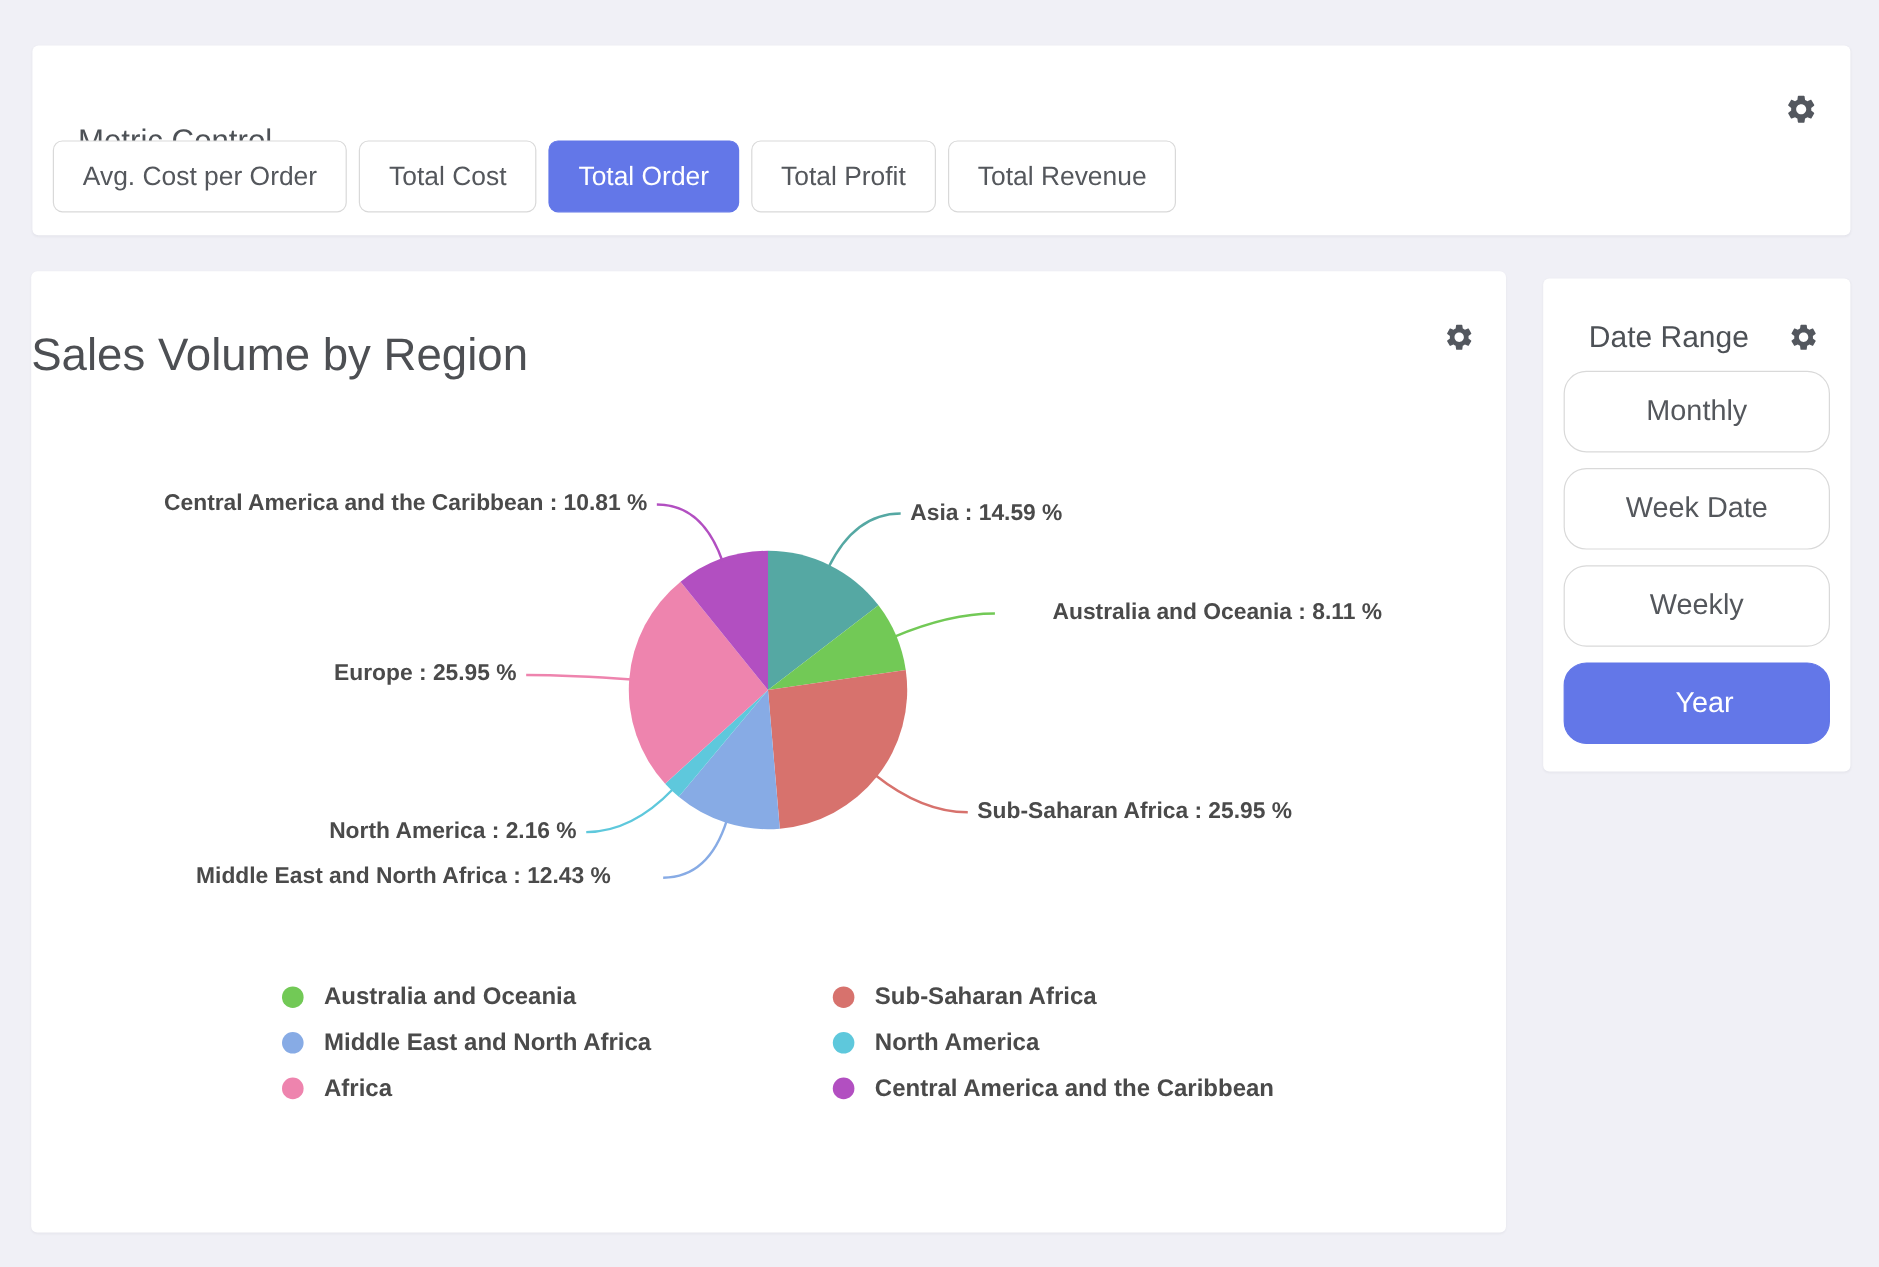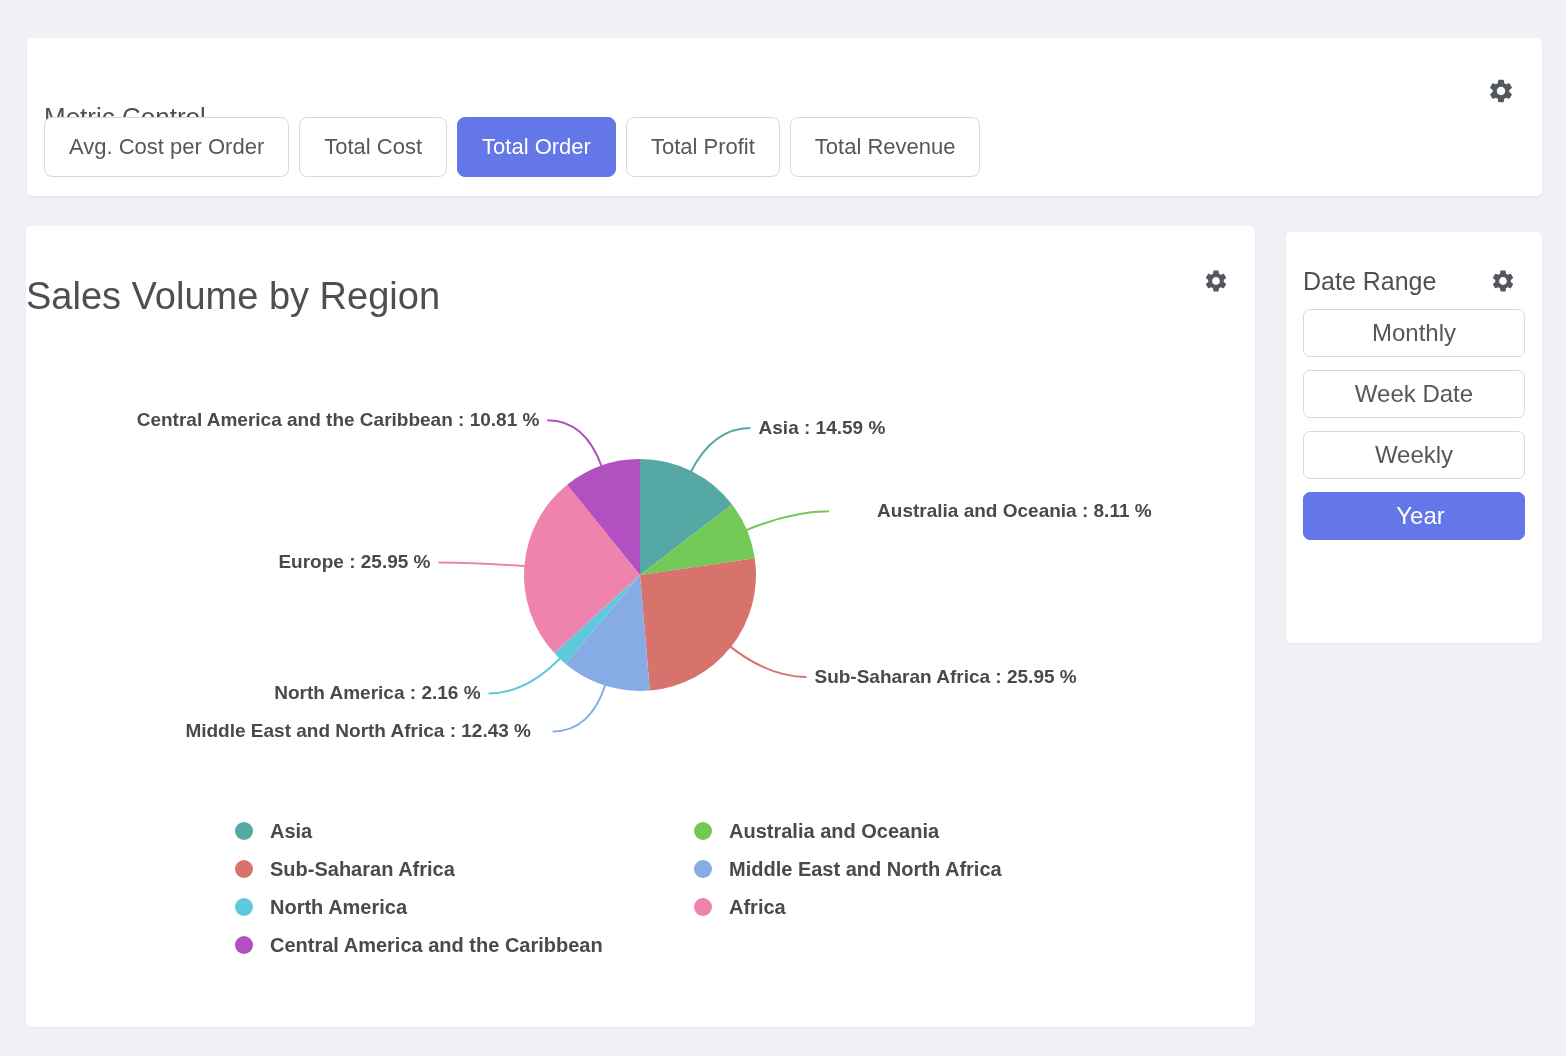--- a/index.html
+++ b/index.html
@@ -6,42 +6,42 @@
   body{
     width:1566px;height:1056px;position:relative;overflow:hidden;
     background:#f0f0f6;
     font-family:"Liberation Sans", sans-serif;
   }
   .card{position:absolute;background:#ffffff;border-radius:5px;box-shadow:0 1px 2px rgba(40,40,60,0.05);}
   #metric-card{left:27px;top:38px;width:1515px;height:158px;}
   #chart-card{left:26px;top:226px;width:1229px;height:801px;}
   #date-card{left:1286px;top:232px;width:256px;height:411px;}
 
-  .card-title{position:absolute;color:#4d5156;font-size:26px;line-height:30px;white-space:nowrap;}
+  .card-title{position:absolute;color:#4d5156;font-size:26px;line-height:30px;white-space:nowrap;margin-left:21px;}
   #metric-title{left:17px;top:64px;}
   #date-title{left:17px;top:34px;font-size:25px;}
 
   .gear-btn{position:absolute;width:26px;height:26px;padding:0;border:none;background:transparent;cursor:pointer;}
   .gear-btn svg{display:block;width:26px;height:26px;fill:#53575e;}
   #metric-gear{right:27px;top:39px;width:28px;height:28px;}
   #metric-gear svg{width:28px;height:28px;}
   #chart-gear{right:26px;top:42px;}
   #date-gear{right:26px;top:36px;}
 
   #metric-buttons{position:absolute;left:17px;top:79px;display:flex;gap:10px;}
   .pill-btn{
     height:60px;padding:0 24px;font-family:inherit;font-size:22px;color:#54575c;
     background:#ffffff;border:1px solid #d9d9d9;border-radius:8px;cursor:pointer;white-space:nowrap;
   }
   .pill-btn.active{background:#6377e8;border:1px solid #6377e8;color:#ffffff;}
 
   #date-buttons{position:absolute;left:17px;top:77px;display:flex;flex-direction:column;gap:13px;}
   .date-btn{
-    width:222px;height:48px;font-family:inherit;font-size:24px;color:#54575c;
-    background:#ffffff;border:1px solid #d9d9d9;border-radius:7px;cursor:pointer;
+    width:222px;height:68px;font-family:inherit;font-size:24px;color:#54575c;
+    background:#ffffff;border:1px solid #d9d9d9;border-radius:19px;cursor:pointer;
   }
   .date-btn.active{background:#6377e8;border:1px solid #6377e8;color:#ffffff;padding-left:19px;}
 
   #chart-title{position:absolute;left:0;top:48px;width:100%;text-align:left;
     font-size:38px;line-height:44px;color:#4d4f53;}
 
   #pie-svg{position:absolute;left:0;top:0;}
   .pie-label{
     position:absolute;font-size:19px;font-weight:bold;color:#4a4a4a;
     line-height:26px;white-space:nowrap;
@@ -94,30 +94,26 @@
       <path d="M 535.1301507448071 431.3137101488152 Q 500.53811159779275 467.41621460004984 462.53811159779275 467.41621460004984" fill="none" stroke="#5ec8dc" stroke-width="2"></path>
       <path d="M 614 349 L 528.2518623980457 427.1233441283481 A 116 116 0 0 1 541.1310782809767 258.74414009325017 Z" fill="#ee84ae"></path>
       <path d="M 500.33202915425994 340.3056107855704 Q 450.4776559763038 336.4922821827504 412.4776559763038 336.4922821827504" fill="none" stroke="#ee84ae" stroke-width="2"></path>
       <path d="M 614 349 L 541.1310782809767 258.74414009325017 A 116 116 0 0 1 614 233 Z" fill="#b24fc1"></path>
       <path d="M 576.024801386874 241.51100386414603 Q 559.3690125214678 194.36670731333288 521.3690125214678 194.36670731333288" fill="none" stroke="#b24fc1" stroke-width="2"></path>
     </svg>
   <div id="pie-labels">
       <div class="pie-label" style="top: 188.928px; left: 732.566px;">Asia : 14.59 %</div>
       <div class="pie-label" style="top: 272.242px; left: 811.099px; margin-left: 40px;">Australia and Oceania : 8.11 %</div>
       <div class="pie-label" style="top: 437.936px; left: 788.472px;">Sub-Saharan Africa : 25.95 %</div>
-      <div class="pie-label" style="top: 492.398px; right: 724px; ">Middle East and North Africa : 12.43 %</div>
+      <div class="pie-label" style="top: 492.398px; right: 746px; ">Middle East and North Africa : 12.43 %</div>
       <div class="pie-label" style="top: 454.416px; right: 774.462px; text-align: right;">North America : 2.16 %</div>
       <div class="pie-label" style="top: 323.492px; right: 824.522px; ">Europe : 25.95 %</div>
       <div class="pie-label" style="top: 181.367px; right: 715.631px; text-align: right;">Central America and the Caribbean : 10.81 %</div>
     </div>
   <div id="legend">
-      <div class="legend-item">
-        <span class="legend-dot" style="background: rgb(85, 168, 163);"></span>
-        <span class="legend-label">Asia</span>
-      </div>
       <div class="legend-item">
         <span class="legend-dot" style="background: rgb(114, 201, 86);"></span>
         <span class="legend-label">Australia and Oceania</span>
       </div>
       <div class="legend-item">
         <span class="legend-dot" style="background: rgb(215, 114, 109);"></span>
         <span class="legend-label">Sub-Saharan Africa</span>
       </div>
       <div class="legend-item">
         <span class="legend-dot" style="background: rgb(135, 171, 229);"></span>

